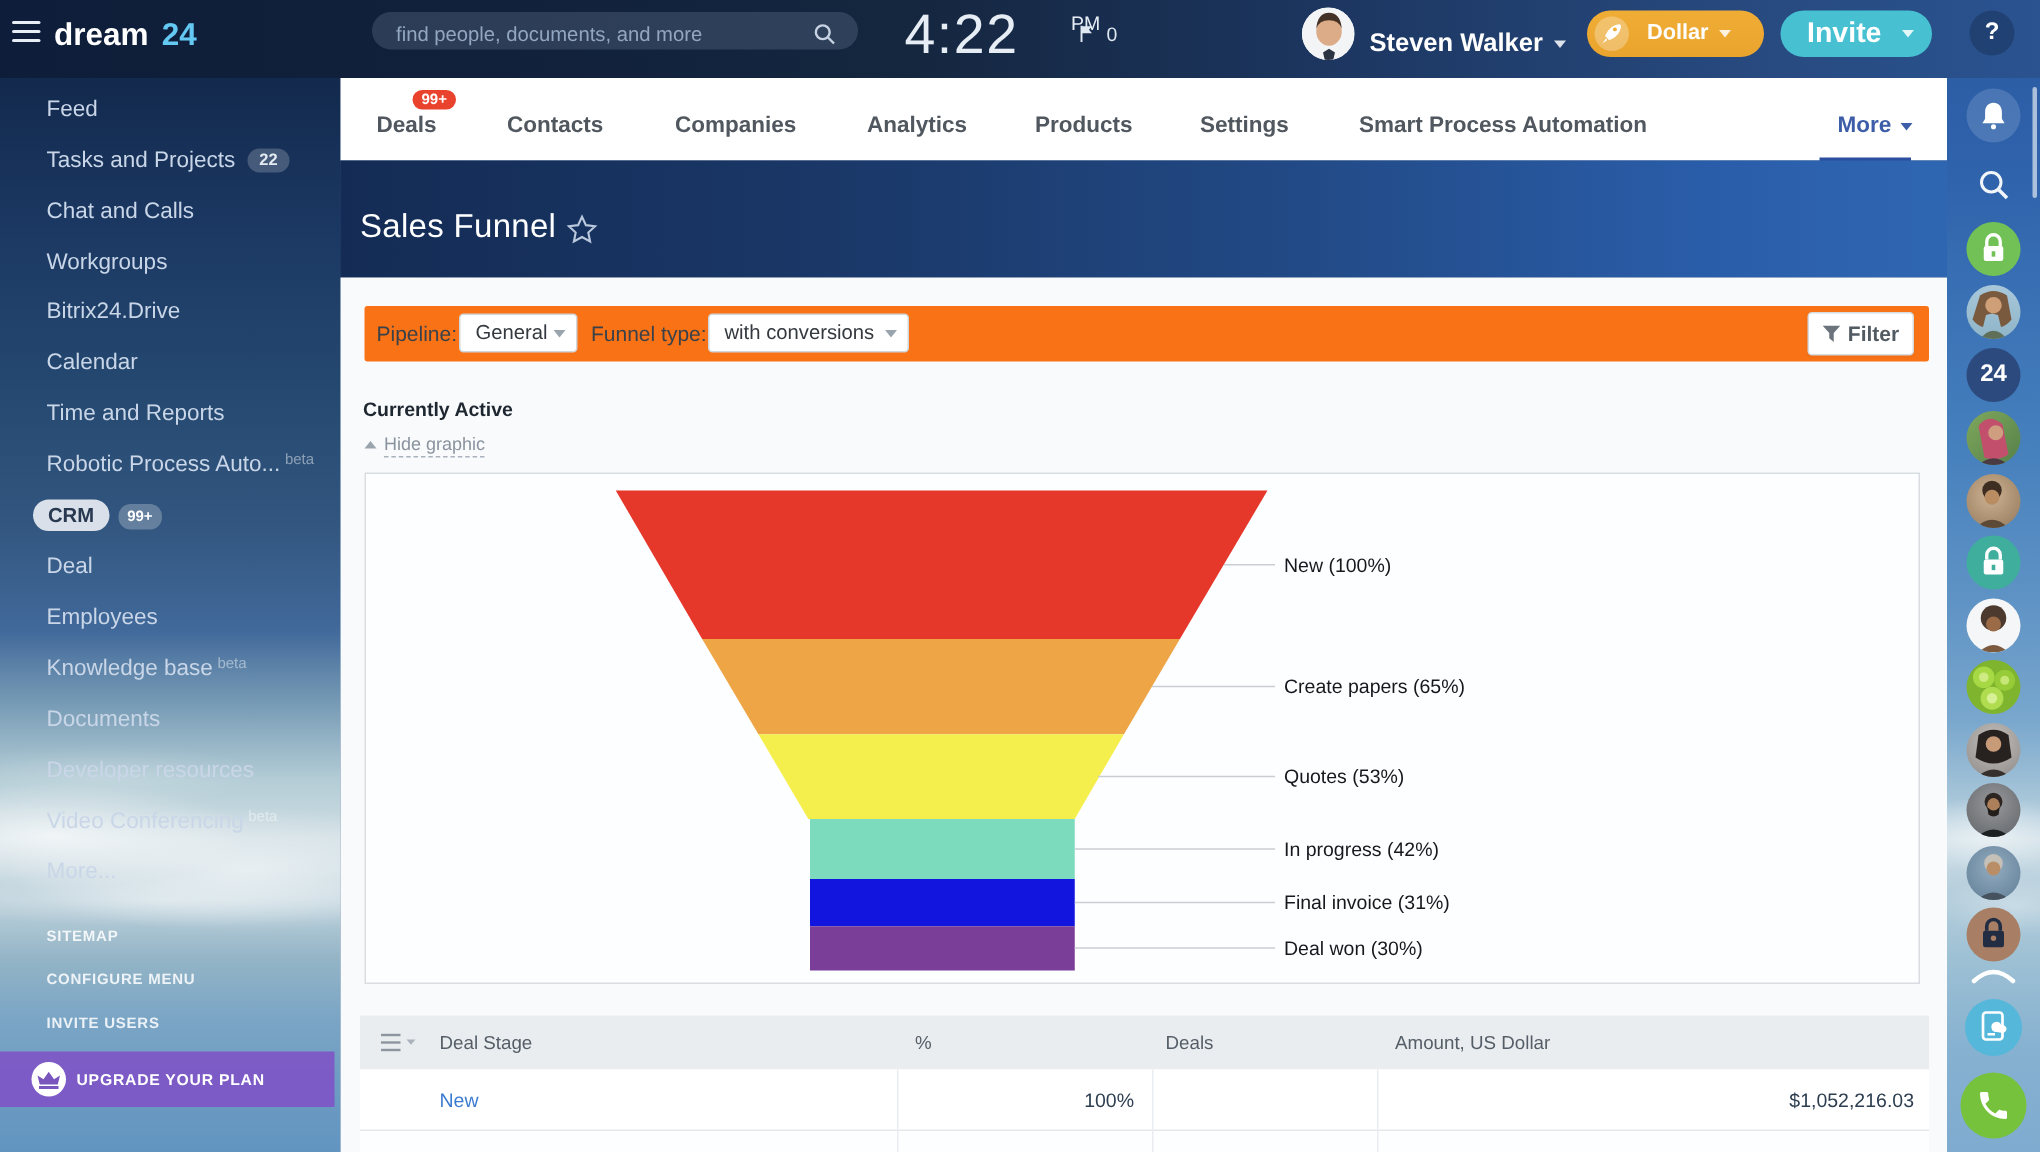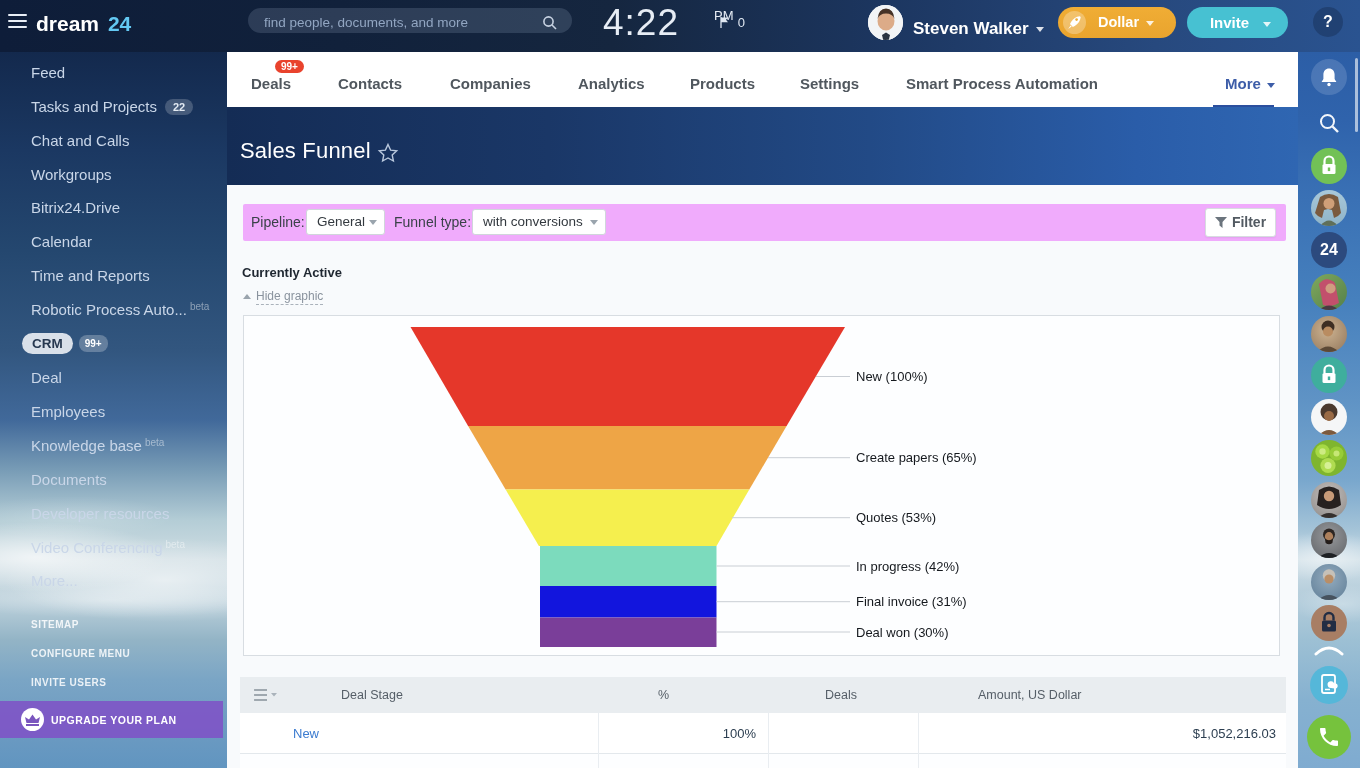--- a/index.html
+++ b/index.html
@@ -21,21 +21,21 @@
   #clock sup { font-size:13px; font-weight:400; letter-spacing:0; position:relative; top:-2px;margin-left:35px;}
   #flag { position:absolute; left:720px; top:15px; color:#dfe7f1; font-size:13px; }
   #avatar1 { position:absolute; left:868px; top:5px; width:35px; height:35px; border-radius:50%; overflow:hidden; background:#f3f5f7;}
   #uname { position:absolute; left:913px; top:19px; color:#fff; font-size:17px; font-weight:700;text-align:right; }
   .caret { display:inline-block; width:0; height:0; border-left:4px solid transparent; border-right:4px solid transparent; border-top:5px solid rgba(255,255,255,.85); vertical-align:middle; margin-left:7px; }
   #upgrade { position:absolute; left:1058px; top:7px; width:118px; height:31px; border-radius:16px;
     background:linear-gradient(180deg,#f0ad35,#e9a42e); color:#fff; font-size:14.5px; font-weight:700; line-height:31px; text-align:center; }
   #upgrade .rocket { position:absolute; left:5px; top:4px; width:23px; height:23px; border-radius:50%; background:rgba(255,255,255,.28); }
   #upgrade .lbl { margin-left:18px; }
   #invite { position:absolute; left:1187px; top:7px; width:101px; height:31px; border-radius:16px;
-    background:#47c1d2; color:#fff; font-size:15px; font-weight:700; line-height:31px; text-align:center; }
+    background:#47c1d2; color:#fff; font-size:19px; font-weight:700; line-height:31px; text-align:center; }
   #help { position:absolute; left:1313px; top:7px; width:30px; height:30px; border-radius:50%; background:rgba(22,42,78,.42);
     color:#fff; font-size:16px; font-weight:700; text-align:center; line-height:30px;}
 
   
   #sidebar { position:absolute; left:0; top:52px; width:227px; height:716px;
     background:
       radial-gradient(ellipse 190px 50px at 35px 505px, rgba(255,255,255,.7), rgba(255,255,255,0) 70%),
       radial-gradient(ellipse 230px 60px at 165px 528px, rgba(255,255,255,.6), rgba(255,255,255,0) 70%),
       radial-gradient(ellipse 150px 30px at 70px 465px, rgba(255,255,255,.18), rgba(255,255,255,0) 70%),
       radial-gradient(ellipse 220px 24px at 110px 548px, rgba(255,255,255,.35), rgba(255,255,255,0) 75%),
@@ -60,39 +60,39 @@
   #dealsbadge { position:absolute; left:48px; top:8px; background:#e9432d; color:#fff; font-size:10px; font-weight:700; border-radius:8px; padding:1px 6px;}
   #more { color:#3d5da8; }
   #moreline { position:absolute; left:986px; top:53px; width:61px; height:4px; background:#2b4f9e; }
   #band { position:absolute; left:0; top:55px; width:1071px; height:78px;
     background: linear-gradient(90deg, #142c55 0%, #1a3767 30%, #224a86 60%, #2a5da9 85%, #2f66b2 100%); }
   #pagetitle { position:absolute; left:13px; top:86px; color:#fff; font-size:22px; font-weight:400; letter-spacing:.2px;}
   #star { position:absolute; left:150px; top:90px; }
   #content { position:absolute; left:0; top:133px; width:1071px; height:583px; background:#f8fafc; }
 
   
-  #fbar { position:absolute; left:16px; top:19px; width:1043px; height:37px; background:#f0abfc; border-radius:2px;}
+  #fbar { position:absolute; left:16px; top:19px; width:1043px; height:37px; background:#f97316; border-radius:2px;}
   #fbar .lab { position:absolute; top:10px; font-size:14px; color:#3a4149;}
   .drop { position:absolute; top:5px; height:26px; background:#fff; border:1px solid #d0d6db; border-radius:3px;
     font-size:13.5px; color:#33393f; line-height:24px; padding:0 24px 0 10px;}
   .drop .dcaret { position:absolute; right:7px; top:10px; width:0; height:0; border-left:4px solid transparent; border-right:4px solid transparent; border-top:5px solid #9aa4ad; }
   #fbtn { position:absolute; right:10px; top:4px; width:71px; height:29px; background:#fff; border:1px solid #d7dce0; border-radius:3px;
     box-shadow:0 1px 2px rgba(0,0,0,.06); font-size:14px; font-weight:700; color:#525a62; text-align:center; line-height:27px;}
 
   #curact { position:absolute; left:15px; top:80px; font-size:13px; font-weight:700; color:#1e2630; }
   #hidegr { position:absolute; left:16px; top:104px; font-size:12px; color:#8a939e; }
   #hidegr .t { border-bottom:1px dashed #aab2bb; padding-bottom:1px;}
   #hidegr .up { display:inline-block; width:0; height:0; border-left:4px solid transparent; border-right:4px solid transparent; border-bottom:5px solid #9aa4ad; margin-right:5px; position:relative; top:-1px;}
 
   #chartbox { position:absolute; left:16px; top:130px; width:1037px; height:341px; background:#fdfeff; border:1px solid #d8dde2; }
 
   
   #grid { position:absolute; left:13px; top:492px; width:1046px; }
   #ghead { position:relative; width:1046px; height:36px; background:#e9edf0; }
-  #ghead .h { position:absolute; top:11px; font-size:12.5px; color:#555e67;margin-left:48px; }
+  #ghead .h { position:absolute; top:11px; font-size:12.5px; color:#555e67; }
   #grow { position:relative; width:1046px; height:41px; background:#fff; border-bottom:1px solid #e3e8ec; }
   #grow .c { position:absolute; top:13px; font-size:13px; color:#2c3e50; }
   #grow2 { position:relative; width:1046px; height:14px; background:#fdfeff; }
   .vline { position:absolute; top:0; width:1px; height:41px; background:#e9edf1; }
 
   
   #rightcol { position:absolute; left:1298px; top:52px; width:62px; height:716px;
     background:
       radial-gradient(ellipse 85px 36px at 28px 505px, rgba(255,255,255,.55), rgba(255,255,255,0) 70%),
       radial-gradient(ellipse 70px 26px at 45px 552px, rgba(255,255,255,.3), rgba(255,255,255,0) 75%),

